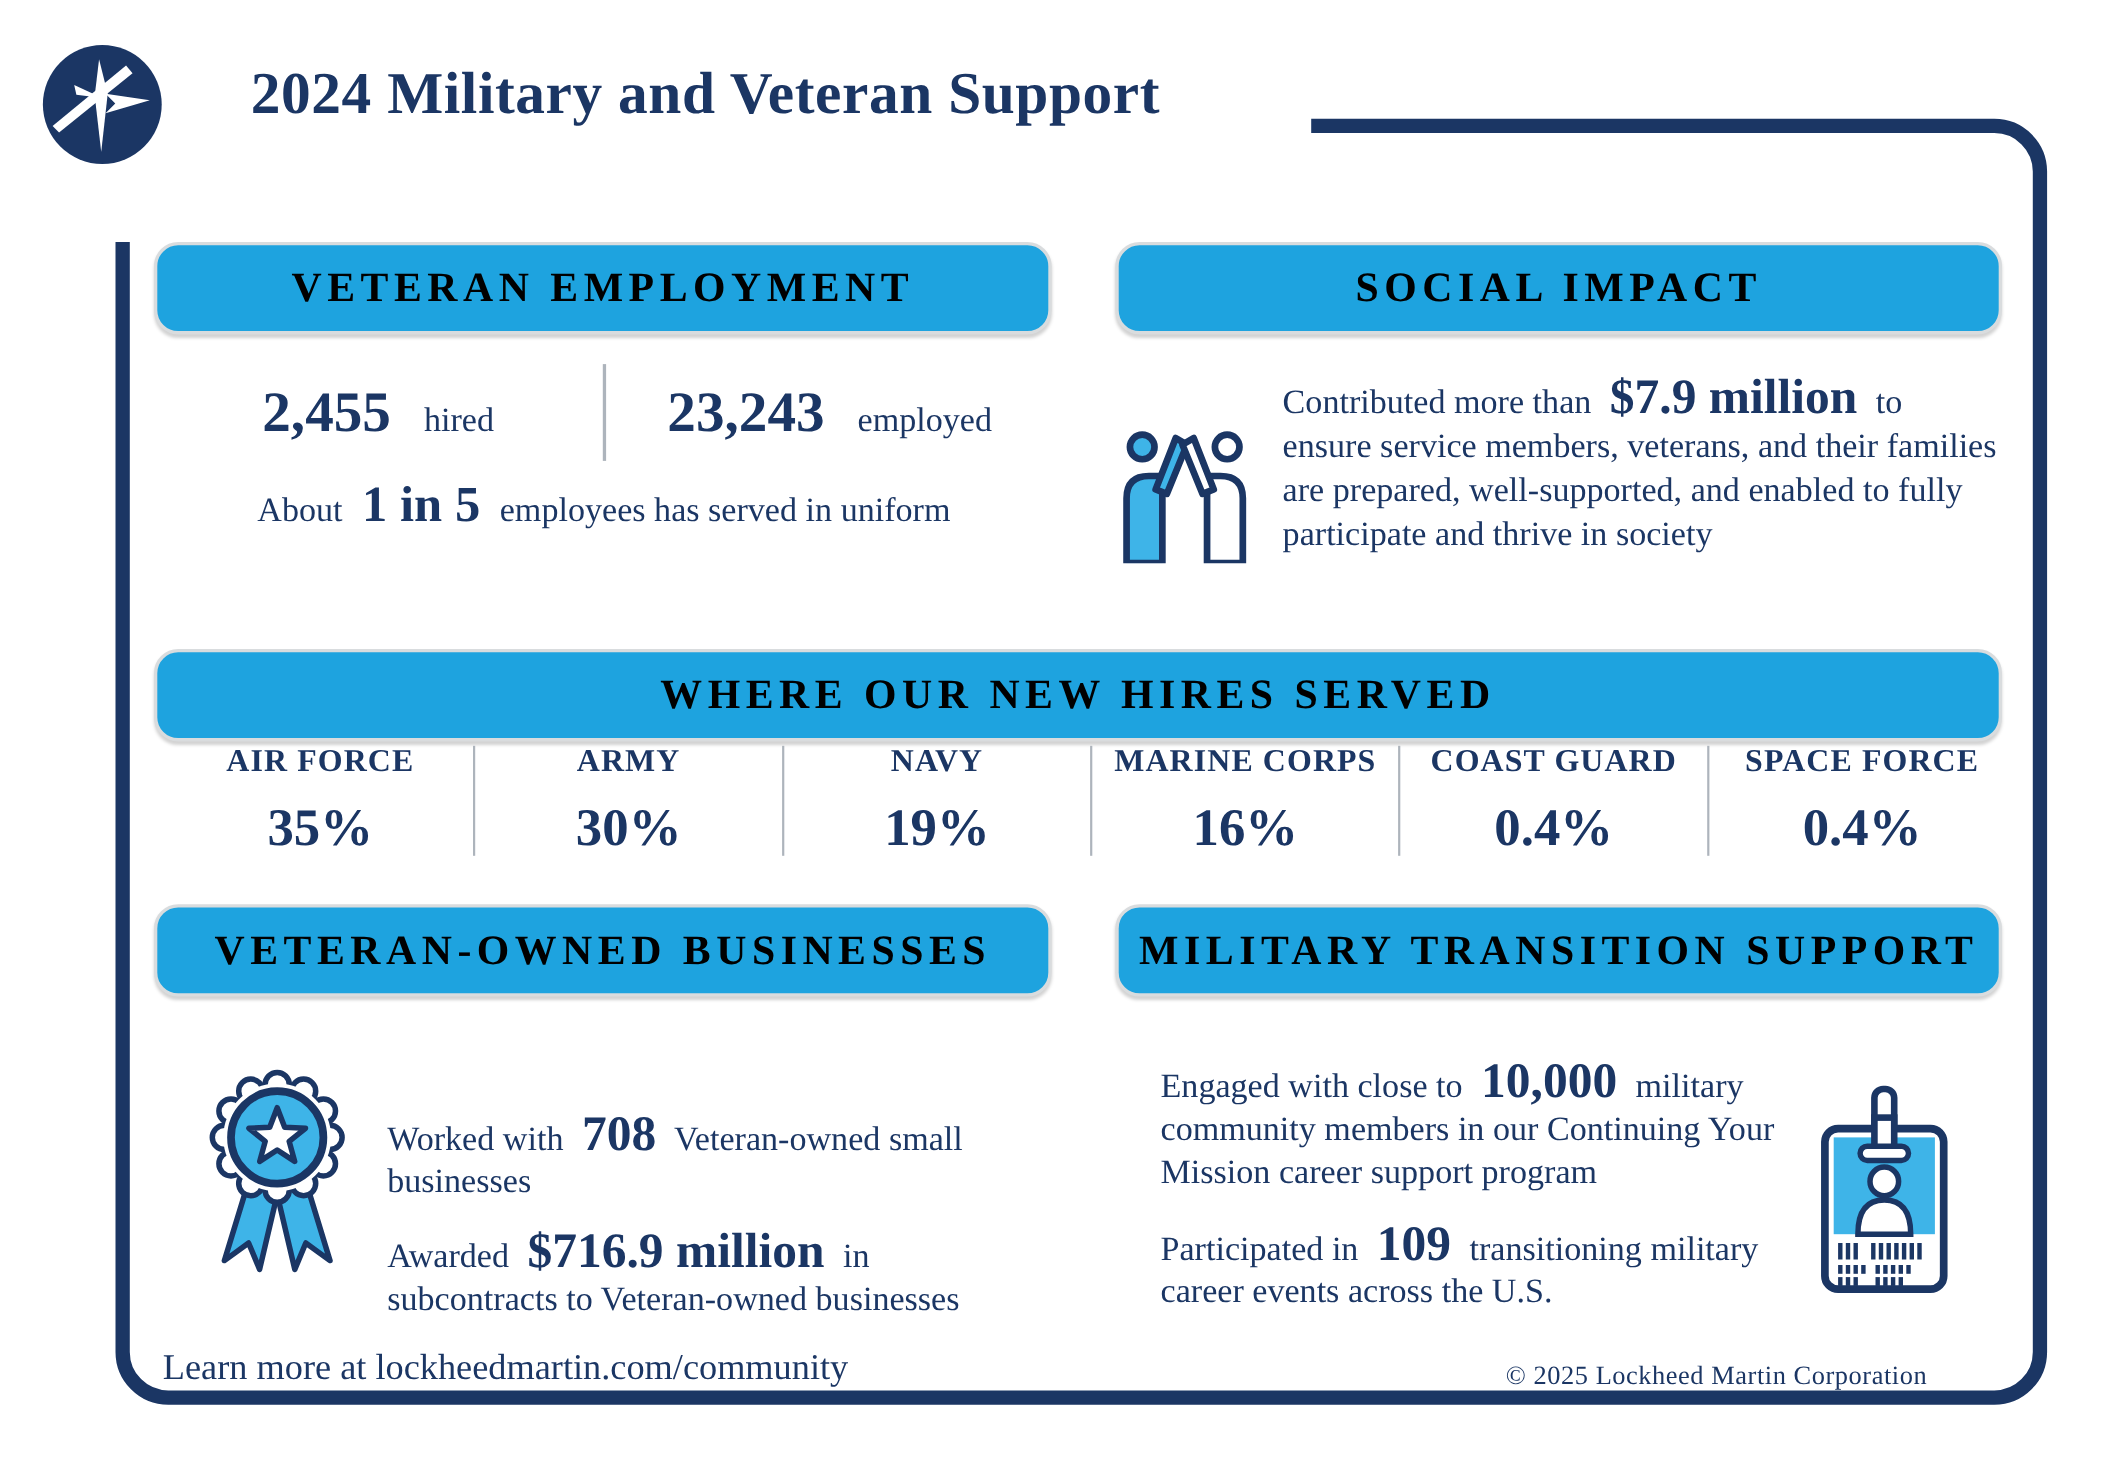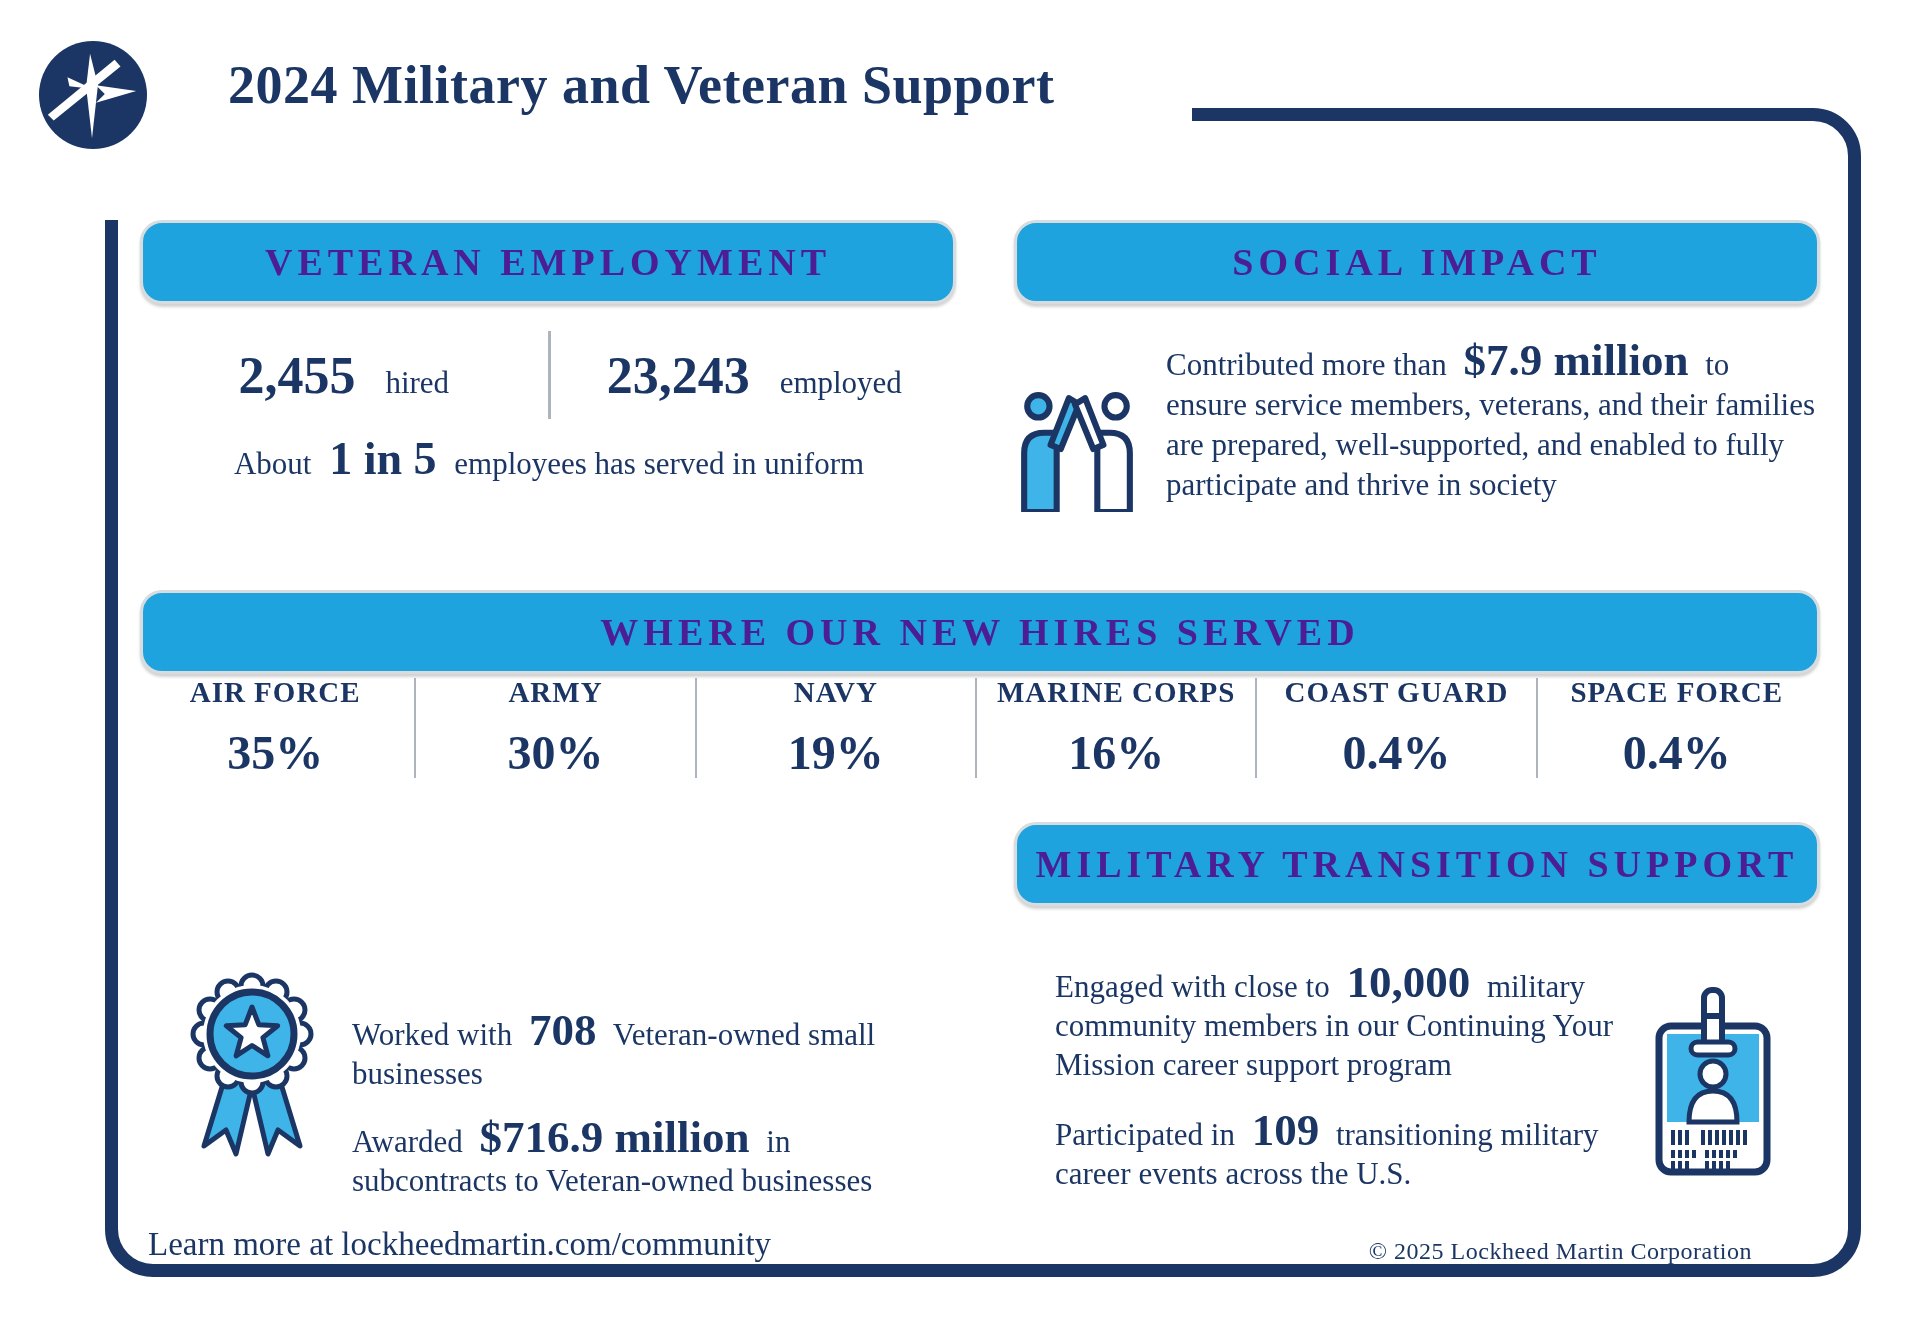--- a/index.html
+++ b/index.html
@@ -21,21 +21,21 @@
     position:absolute;left:228px;top:54px;margin:0;
     font-size:54px;font-weight:bold;letter-spacing:0.5px;color:#1b3664;white-space:nowrap;
   }
 
   .pill{
     position:absolute;background:#1ea3df;border:3px solid #d9dcde;border-radius:22px;
     box-shadow:0 3px 3px rgba(0,0,0,0.18);
     display:flex;align-items:center;justify-content:center;box-sizing:border-box;
   }
   .pill span{
-    color:#4c1d95;font-weight:bold;font-size:38px;letter-spacing:5px;white-space:nowrap;
+    color:#000000;font-weight:bold;font-size:38px;letter-spacing:5px;white-space:nowrap;
   }
   .pill-ve{left:140px;top:220px;width:816px;height:84px;}
   .pill-si{left:1014px;top:220px;width:806px;height:84px;}
   .pill-where{left:140px;top:590px;width:1680px;height:84px;}
   .pill-vo{left:140px;top:822px;width:816px;height:84px;}
   .pill-mt{left:1014px;top:822px;width:806px;height:84px;}
 
   .stats-row{
     position:absolute;left:140px;top:330px;width:818px;height:90px;
     display:flex;align-items:center;
@@ -48,21 +48,21 @@
   .note{
     position:absolute;left:140px;top:436px;width:818px;text-align:center;font-size:31px;
   }
   .note .big{font-size:46px;font-weight:bold;margin:0 10px;line-height:1;}
 
   .social-icon{position:absolute;left:1016px;top:386px;width:122px;height:126px;}
   .social-text{position:absolute;left:1166px;top:338px;width:650px;font-size:31px;line-height:40px;}
   .bignum{font-size:45px;font-weight:bold;line-height:1;margin:0 9px;text-align:right;}
 
   .branches{
-    position:absolute;left:136px;top:676px;width:1680px;
+    position:absolute;left:152px;top:676px;width:1680px;
     display:flex;align-items:center;text-align:right;
   }
   .branch{flex:1;display:flex;flex-direction:column;align-items:center;gap:16px;}
   .branch .bl{font-size:29px;font-weight:bold;letter-spacing:1px;white-space:nowrap;}
   .branch .bv{font-size:48px;font-weight:bold;}
   .vdiv2{width:2px;height:100px;background:#adb4bc;flex:0 0 auto;}
 
   .award-icon{position:absolute;left:182px;top:956px;width:140px;height:212px;}
   .vo-text{position:absolute;left:352px;top:960px;width:565px;font-size:31px;line-height:39px;margin-top:48px;}
   .vo-text .para2{margin-top:22px;}
@@ -164,20 +164,23 @@
       <span class="bl">COAST GUARD</span>
       <span class="bv">0.4%</span>
     </div>
     <div class="vdiv2"></div>
     <div class="branch">
       <span class="bl">SPACE FORCE</span>
       <span class="bv">0.4%</span>
     </div>
   </div>
 
+  <div class="pill pill-vo">
+    <span>VETERAN-OWNED BUSINESSES</span>
+  </div>
 
   <svg class="award-icon" viewBox="0 0 140 212" aria-hidden="true">
     <g stroke="#1b3664" stroke-width="5" stroke-linejoin="round">
       <path d="M44,118 L22,190 L44,174 L54,198 L70,130 Z" fill="#3eb4e8"></path>
       <path d="M96,118 L118,190 L96,174 L86,198 L70,130 Z" fill="#3eb4e8"></path>
     </g>
     <g stroke="#1b3664" stroke-width="5" fill="#ffffff">
       <circle cx="118" cy="78" r="11"></circle>
         <circle cx="112" cy="102" r="11"></circle>
       <circle cx="94" cy="120" r="11"></circle>

